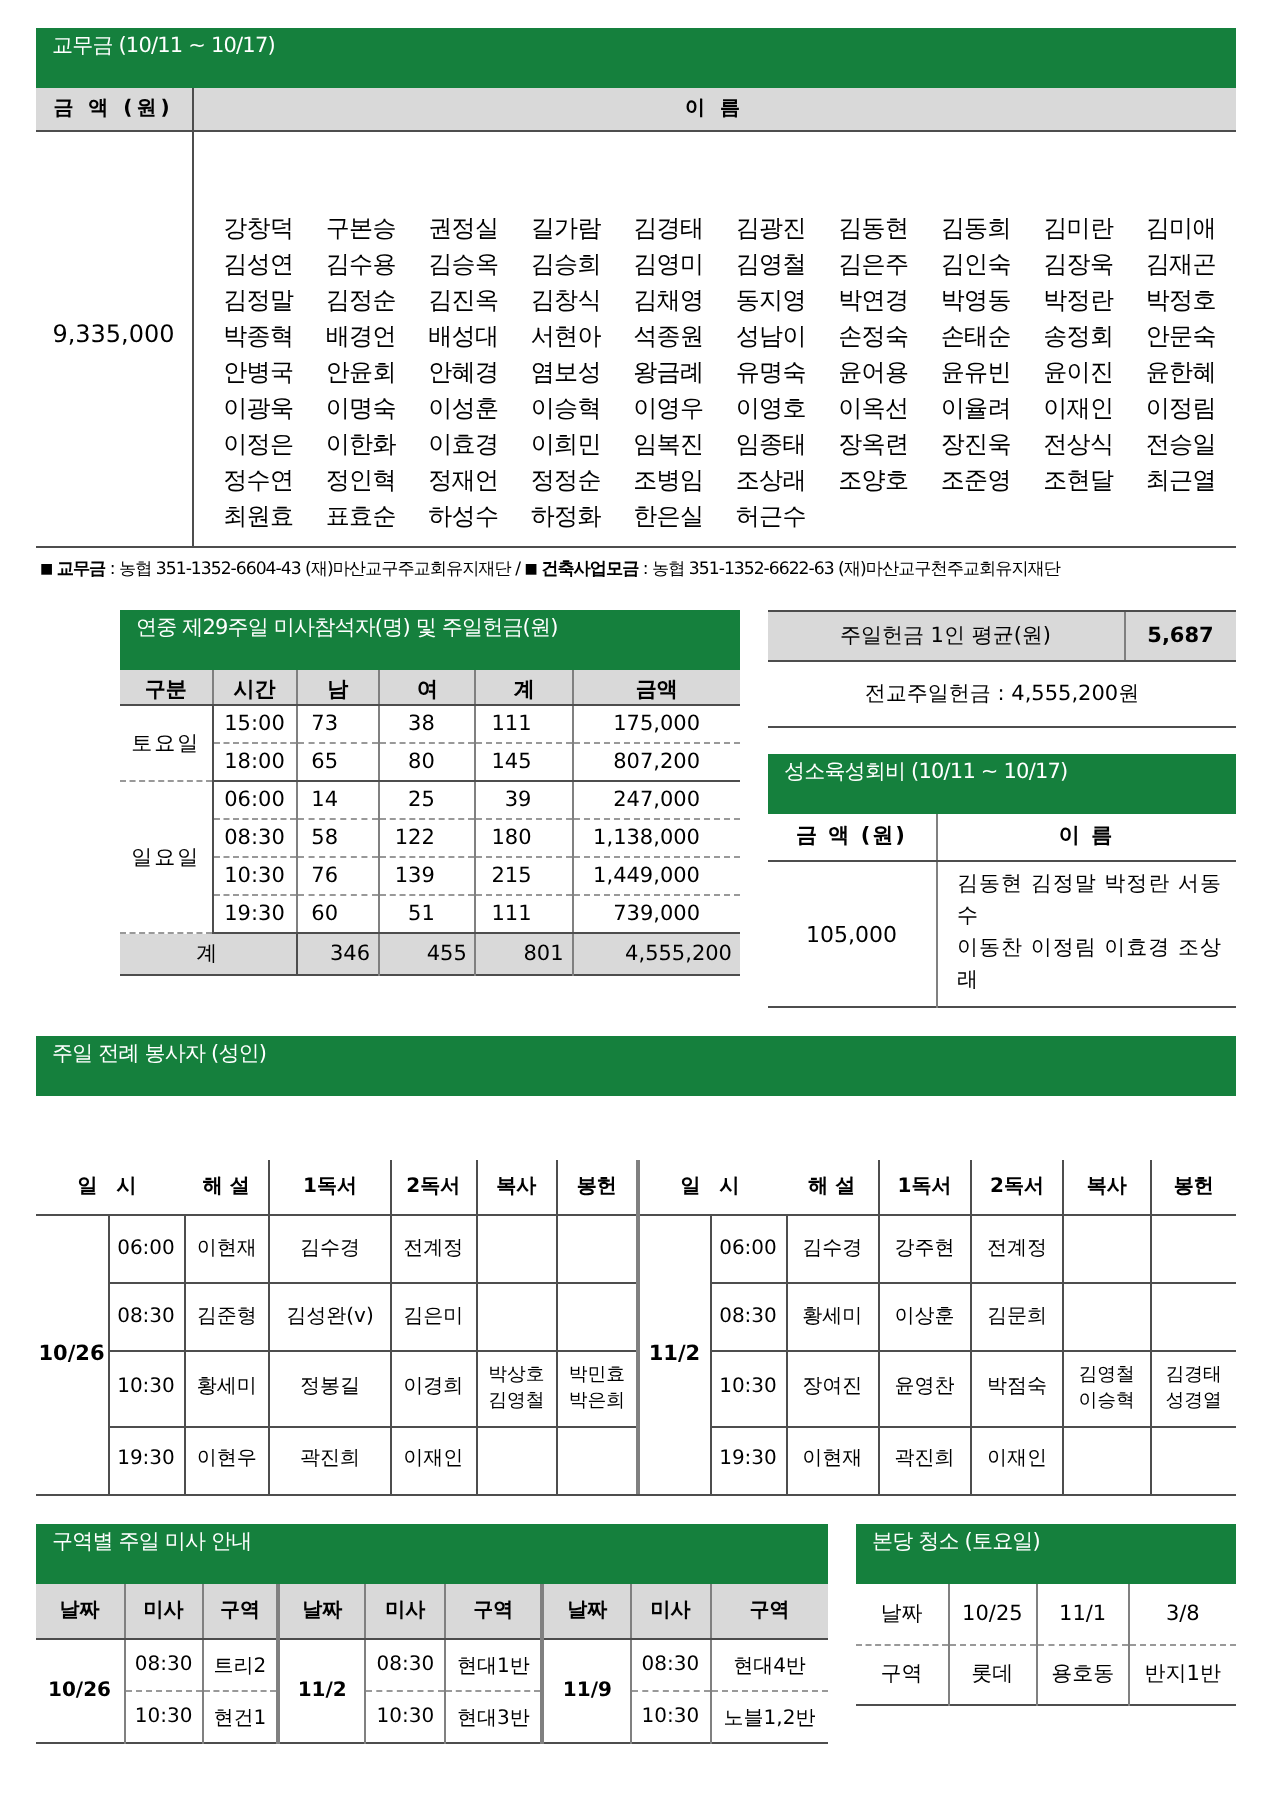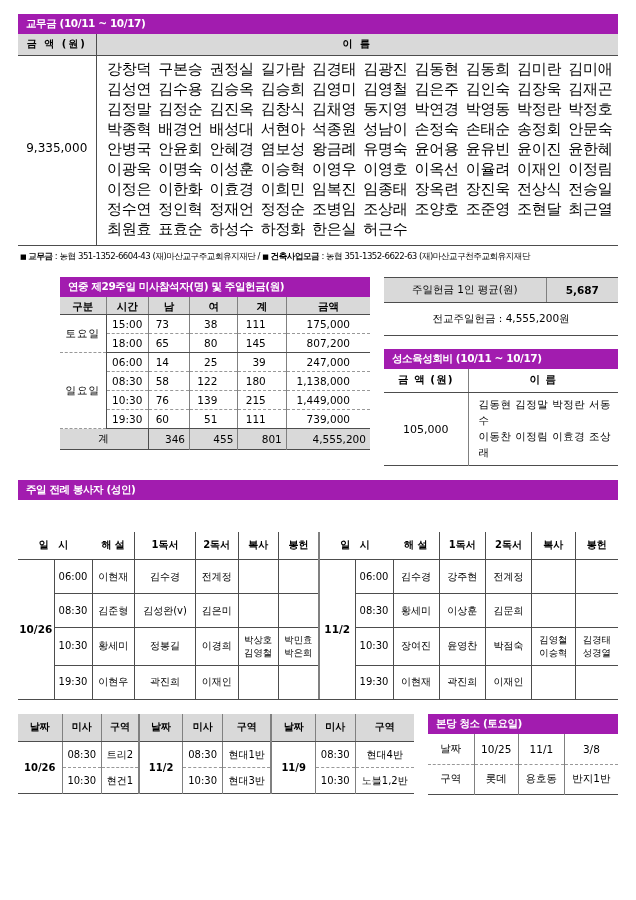--- a/index.html
+++ b/index.html
@@ -10,25 +10,25 @@
     font-family: "DejaVu Sans", "Liberation Sans", sans-serif;
     font-size: 10px;
     color: #000;
     position: relative;
     overflow: hidden;
   }
   .page { padding: 14px 18px 0 18px; }
 
   
   .bar {
-    background: #a21caf;
+    background: #15803d;
     color: #ffffff;
-    font-weight: bold;
+    font-weight: normal;
     font-size: 10.5px;
-    padding: 3px 8px 4px 8px;
+    padding: 3px 8px 14px 8px;
     letter-spacing: -0.4px;
     line-height: 1.25;
   }
   .section { margin-bottom: 14px; }
 
   table { border-collapse: collapse; width: 100%; }
   td, th { padding: 1px 2px; vertical-align: middle; }
 
   
   .s1-wrap { border-bottom: 1.6px solid #4d4d4d; }
@@ -48,22 +48,23 @@
     border-right: 1px solid #4d4d4d;
     width: 78px;
     padding-bottom: 6px;
   }
   .namecell { padding: 4px 2px 6px 7px; }
   .namegrid {
     display: grid;
     grid-template-columns: repeat(10, 1fr);
     row-gap: 1px;
     column-gap: 0px;
-    font-size: 15px;
+    font-size: 12px;
     letter-spacing: -0.3px;
+    margin-top: 36px;
   }
   .namegrid span { text-align: center; white-space: nowrap; }
 
   .note {
     font-size: 8.6px;
     padding: 5px 2px 0 2px;
     letter-spacing: -0.5px;
     white-space: nowrap;
   }
   .note b { font-weight: bold; }
@@ -104,21 +105,21 @@
     background: #d9d9d9;
     font-weight: normal;
     border-bottom: none;
     padding: 3px 4px;
   }
   .mass tr.total td.lbl { letter-spacing: 1px; border-right: 1px solid #4d4d4d; }
 
   .avg-box { border-top:1.4px solid #4d4d4d; border-bottom:1.2px solid #4d4d4d; background:#d9d9d9; }
   .avg-tbl { width: 100%; font-size: 10.5px; padding-left: 42px; }
   .avg-tbl td { padding: 5px 4px; text-align: center; }
-  .avg-tbl td.v { border-left: 1px solid #808080; width: 72px; font-weight: bold; }
+  .avg-tbl td.v { border-left: 1px solid #808080; width: 56px; font-weight: bold; }
   .total-line {
     text-align: center; font-size: 10.5px;
     padding: 9px 0 9px 0;
     border-bottom: 1.2px solid #4d4d4d;
   }
   .s2-gap { height: 13px; }
 
   .seed-tbl { width:100%; font-size:10.5px; border-bottom:1.4px solid #4d4d4d;}
   .seed-tbl td.h {
     background: #ffffff; font-weight: bold; text-align: center;
@@ -530,20 +531,21 @@
               <td></td>
               <td></td>
             </tr>
           </tbody>
       </table>
     </div>
   </div>
 
   <div class="section s4-row">
     <div class="s4-left">
+      <div class="bar">구역별 주일 미사 안내</div>
       <table class="dist">
         <thead>
             <tr id="dist-head">
               <th>날짜</th>
               <th>미사</th>
               <th class="sep">구역</th>
               <th>날짜</th>
               <th>미사</th>
               <th class="sep">구역</th>
               <th>날짜</th>

